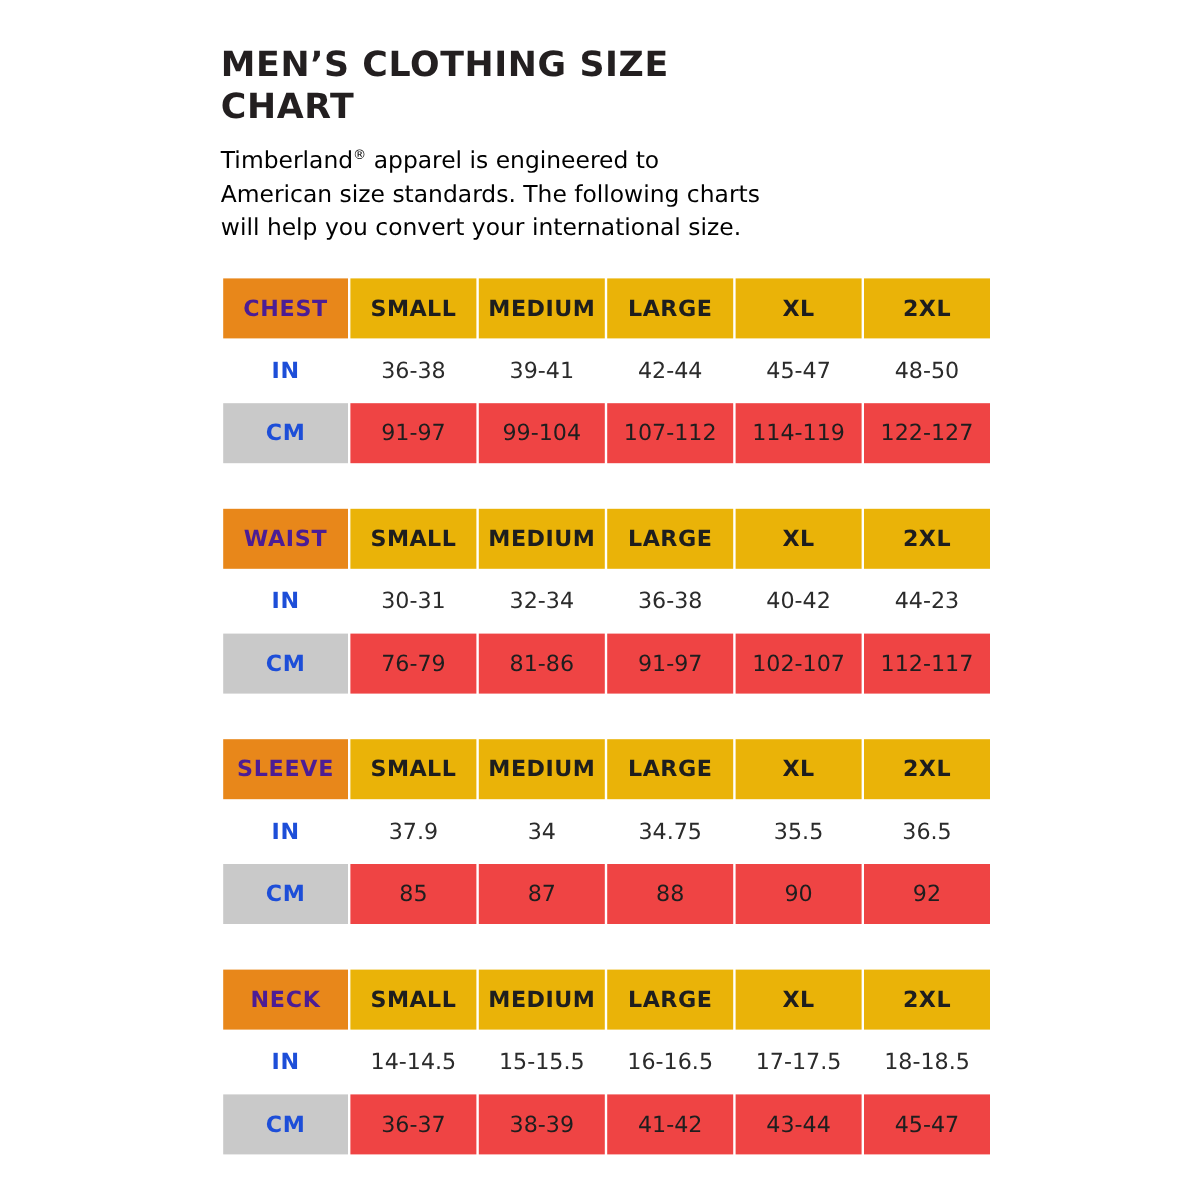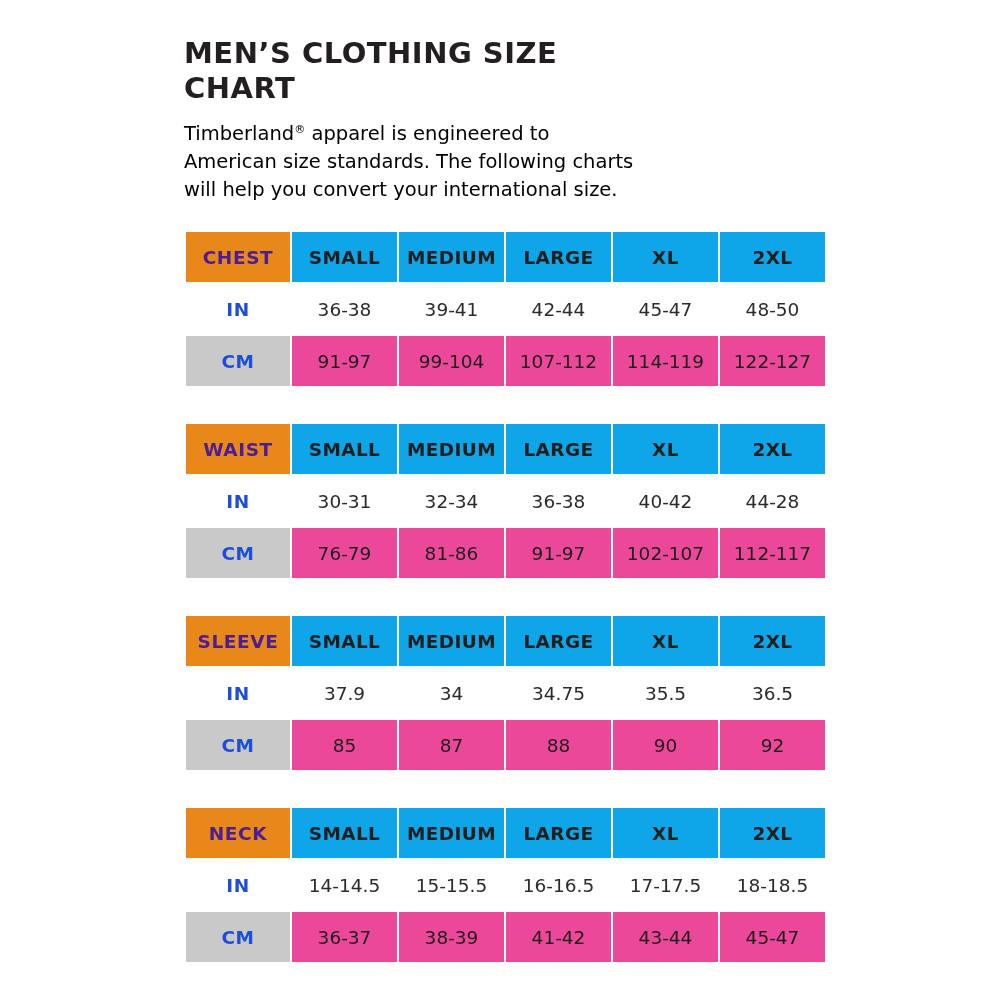--- a/index.html
+++ b/index.html
@@ -61,42 +61,42 @@
   col.c-size  { width: 105px; }
 
   td.label-head {
     background: #e8871a;
     color: #4c1d95;
     font-weight: bold;
     letter-spacing: 0.6px;
     font-size: 18px;
   }
   td.size-head {
-    background: #0ea5e9;
+    background: #eab308;
     color: #1e1e1e;
     font-weight: bold;
     letter-spacing: 0.4px;
     font-size: 18px;
   }
   td.unit-label {
     background: #ffffff;
     color: #1d4ed8;
     font-weight: bold;
     letter-spacing: 0.5px;
   }
   td.unit-label.shaded {
     background: #c9c9c9;
   }
   td.value {
     background: #ffffff;
     color: #2b2b2b;
     font-weight: 400;
   }
   td.value.shaded {
-    background: #ec4899;
+    background: #ef4444;
     color: #1e1e1e;
   }
 </style>
 </head>
 <body>
 
 <div class="page">
 
   <h1 class="title">MEN’S CLOTHING SIZE CHART</h1>
 
@@ -159,21 +159,21 @@
           <td class="size-head">LARGE</td>
           <td class="size-head">XL</td>
           <td class="size-head">2XL</td>
         </tr>
         <tr>
           <td class="unit-label">IN</td>
           <td class="value">30-31</td>
           <td class="value">32-34</td>
           <td class="value">36-38</td>
           <td class="value">40-42</td>
-          <td class="value">44-28</td>
+          <td class="value">44-23</td>
         </tr>
         <tr>
           <td class="unit-label shaded">CM</td>
           <td class="value shaded">76-79</td>
           <td class="value shaded">81-86</td>
           <td class="value shaded">91-97</td>
           <td class="value shaded">102-107</td>
           <td class="value shaded">112-117</td>
         </tr>
       </tbody>

